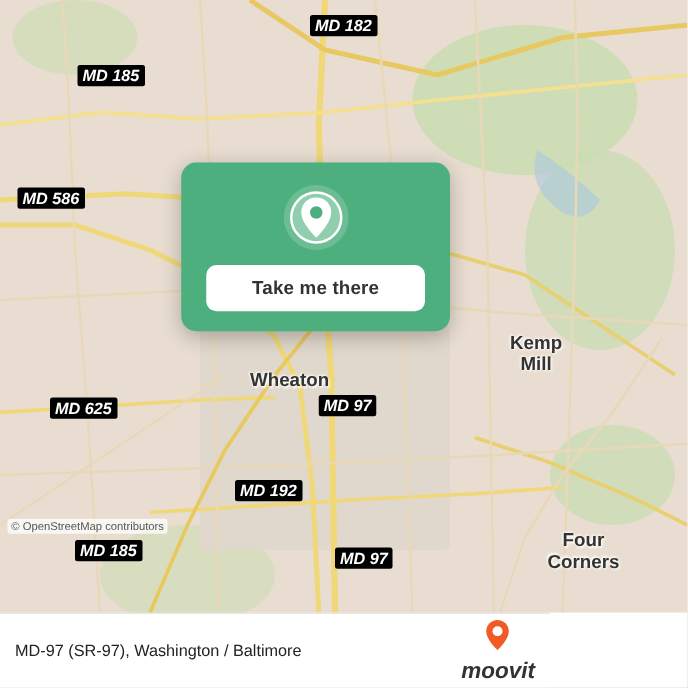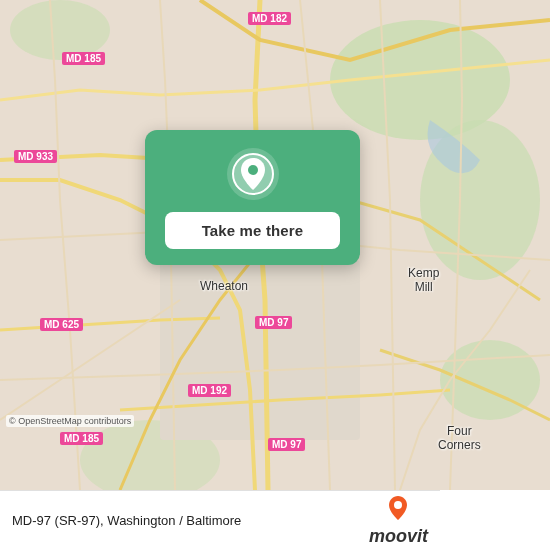--- a/index.html
+++ b/index.html
@@ -101,35 +101,36 @@
       color: #555;
       background: rgba(255,255,255,0.75);
       padding: 1px 3px;
       border-radius: 2px;
       z-index: 5;
     }
 
     
     .road-badge {
       position: absolute;
-      background: #ec4899;
+      background: #000000;
       color: white;
-      font-size: 10px;
+      font-size: 13px;
       font-weight: bold;
       padding: 1px 4px;
       border-radius: 2px;
       white-space: nowrap;
       z-index: 3;
+      font-style: italic;
     }
 
     
     .place-label {
       position: absolute;
-      font-size: 12px;
-      font-weight: 400;
+      font-size: 15px;
+      font-weight: 700;
       color: #333;
       z-index: 4;
       text-shadow: 1px 1px 2px white, -1px -1px 2px white;
     }
   </style>
 </head>
 <body>
 
 <div id="map-container">
 
@@ -173,28 +174,28 @@
     <path d="M380 0 L385 100 L390 200 L395 490" stroke="#e8d8b8" stroke-width="2" fill="none"></path>
     <path d="M460 0 L462 100 L460 200 L455 350 L450 490" stroke="#e8d8b8" stroke-width="2" fill="none"></path>
 
     <path d="M0 420 L60 380 L120 340 L180 300" stroke="#e8d8b8" stroke-width="2" fill="none"></path>
     <path d="M120 490 L150 420 L180 360 L220 300 L260 250" stroke="#e8c860" stroke-width="3" fill="none"></path>
     <path d="M400 490 L420 430 L450 380 L490 330 L530 270" stroke="#e8d8b8" stroke-width="2" fill="none"></path>
   </svg>
 
   <div class="road-badge" style="top:12px;left:248px;">MD 182</div>
   <div class="road-badge" style="top:52px;left:62px;">MD 185</div>
-  <div class="road-badge" style="top:150px;left:14px;">MD 933</div>
+  <div class="road-badge" style="top:150px;left:14px;">MD 586</div>
   <div class="road-badge" style="top:318px;left:40px;">MD 625</div>
   <div class="road-badge" style="top:316px;left:255px;">MD 97</div>
   <div class="road-badge" style="top:384px;left:188px;">MD 192</div>
   <div class="road-badge" style="top:432px;left:60px;">MD 185</div>
   <div class="road-badge" style="top:438px;left:268px;">MD 97</div>
 
-  <div class="place-label" style="top:279px;left:200px;">Wheaton</div>
+  <div class="place-label" style="top:296px;left:200px;">Wheaton</div>
   <div class="place-label" style="top:266px;left:408px;text-align:center;">Kemp<br>Mill</div>
   <div class="place-label" style="top:424px;left:438px;text-align:center;">Four<br>Corners</div>
 
   <div id="attribution">© OpenStreetMap contributors</div>
 
   <div id="card-overlay">
 
     <svg id="pin-icon" viewBox="0 0 52 52">
       <circle cx="26" cy="26" r="26" fill="rgba(255,255,255,0.18)"></circle>
       <circle cx="26" cy="26" r="20" fill="rgba(255,255,255,0.25)" stroke="white" stroke-width="2"></circle>

